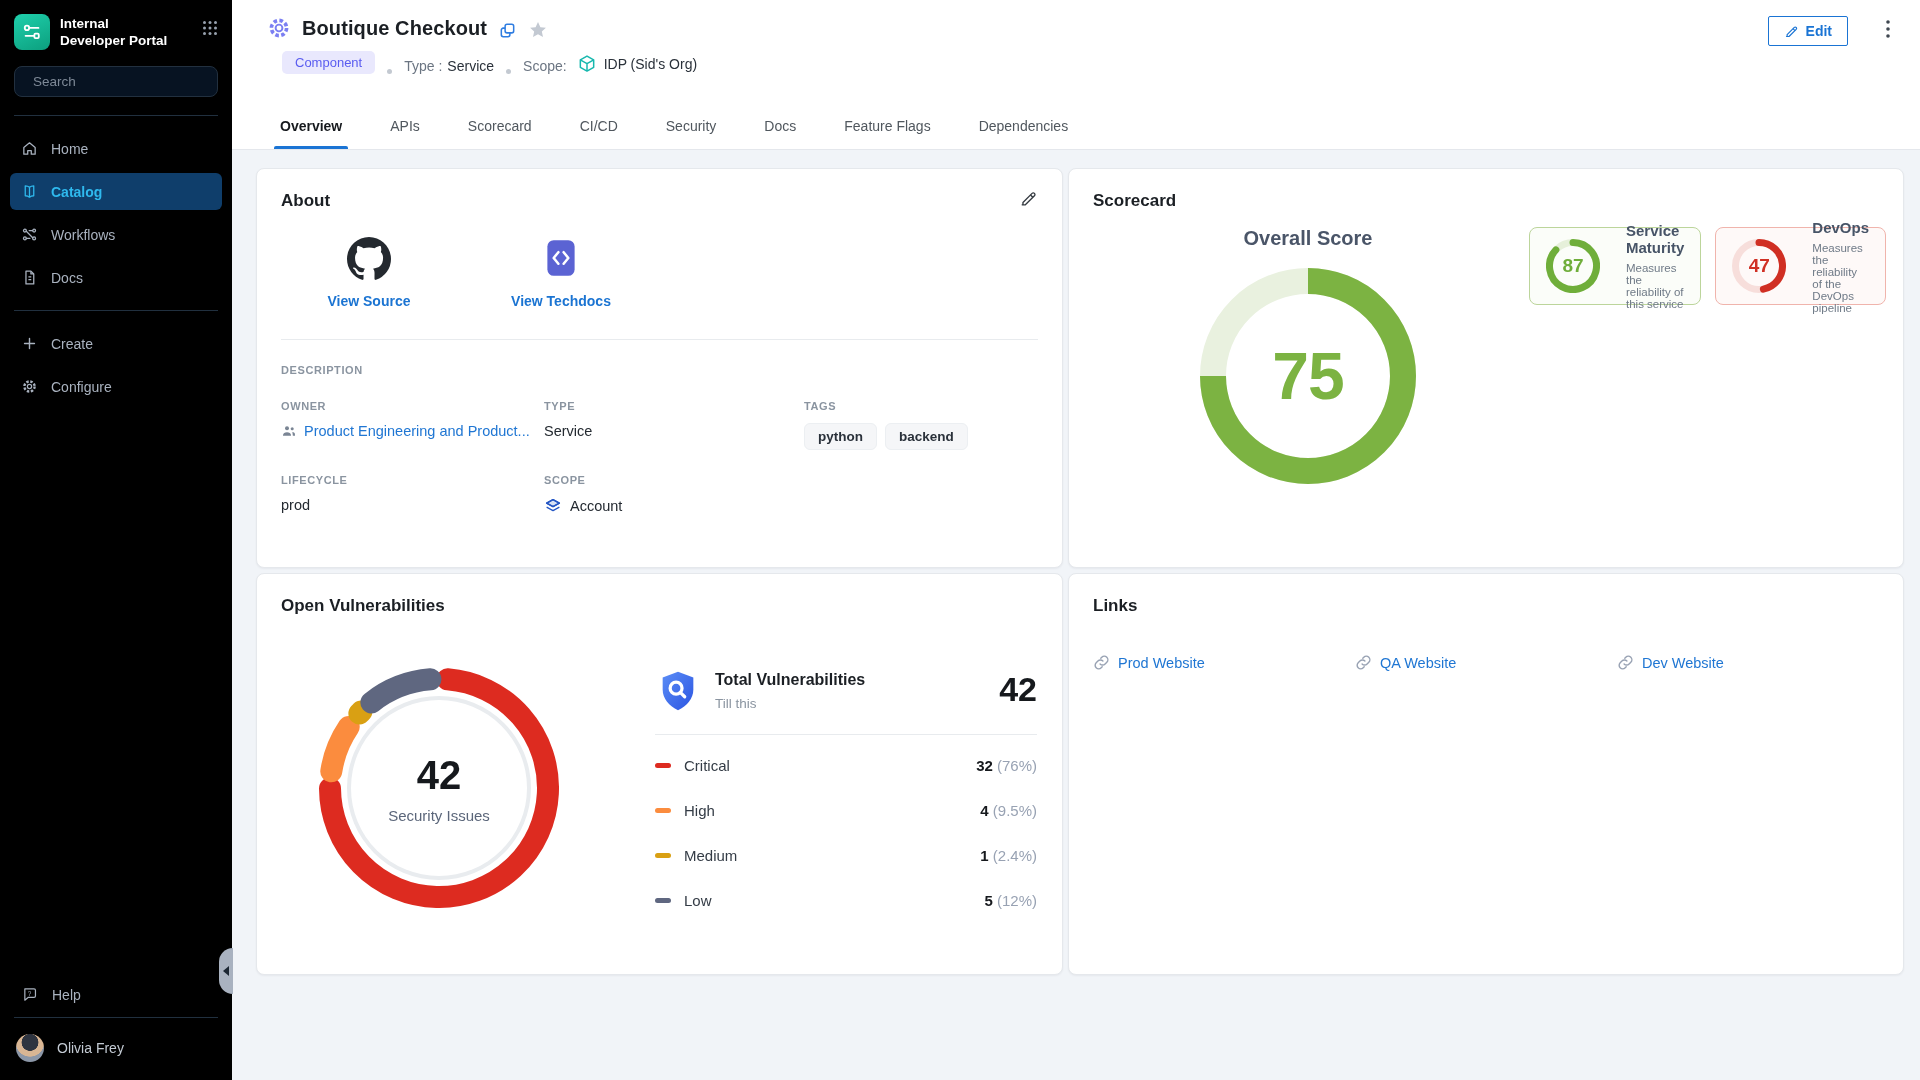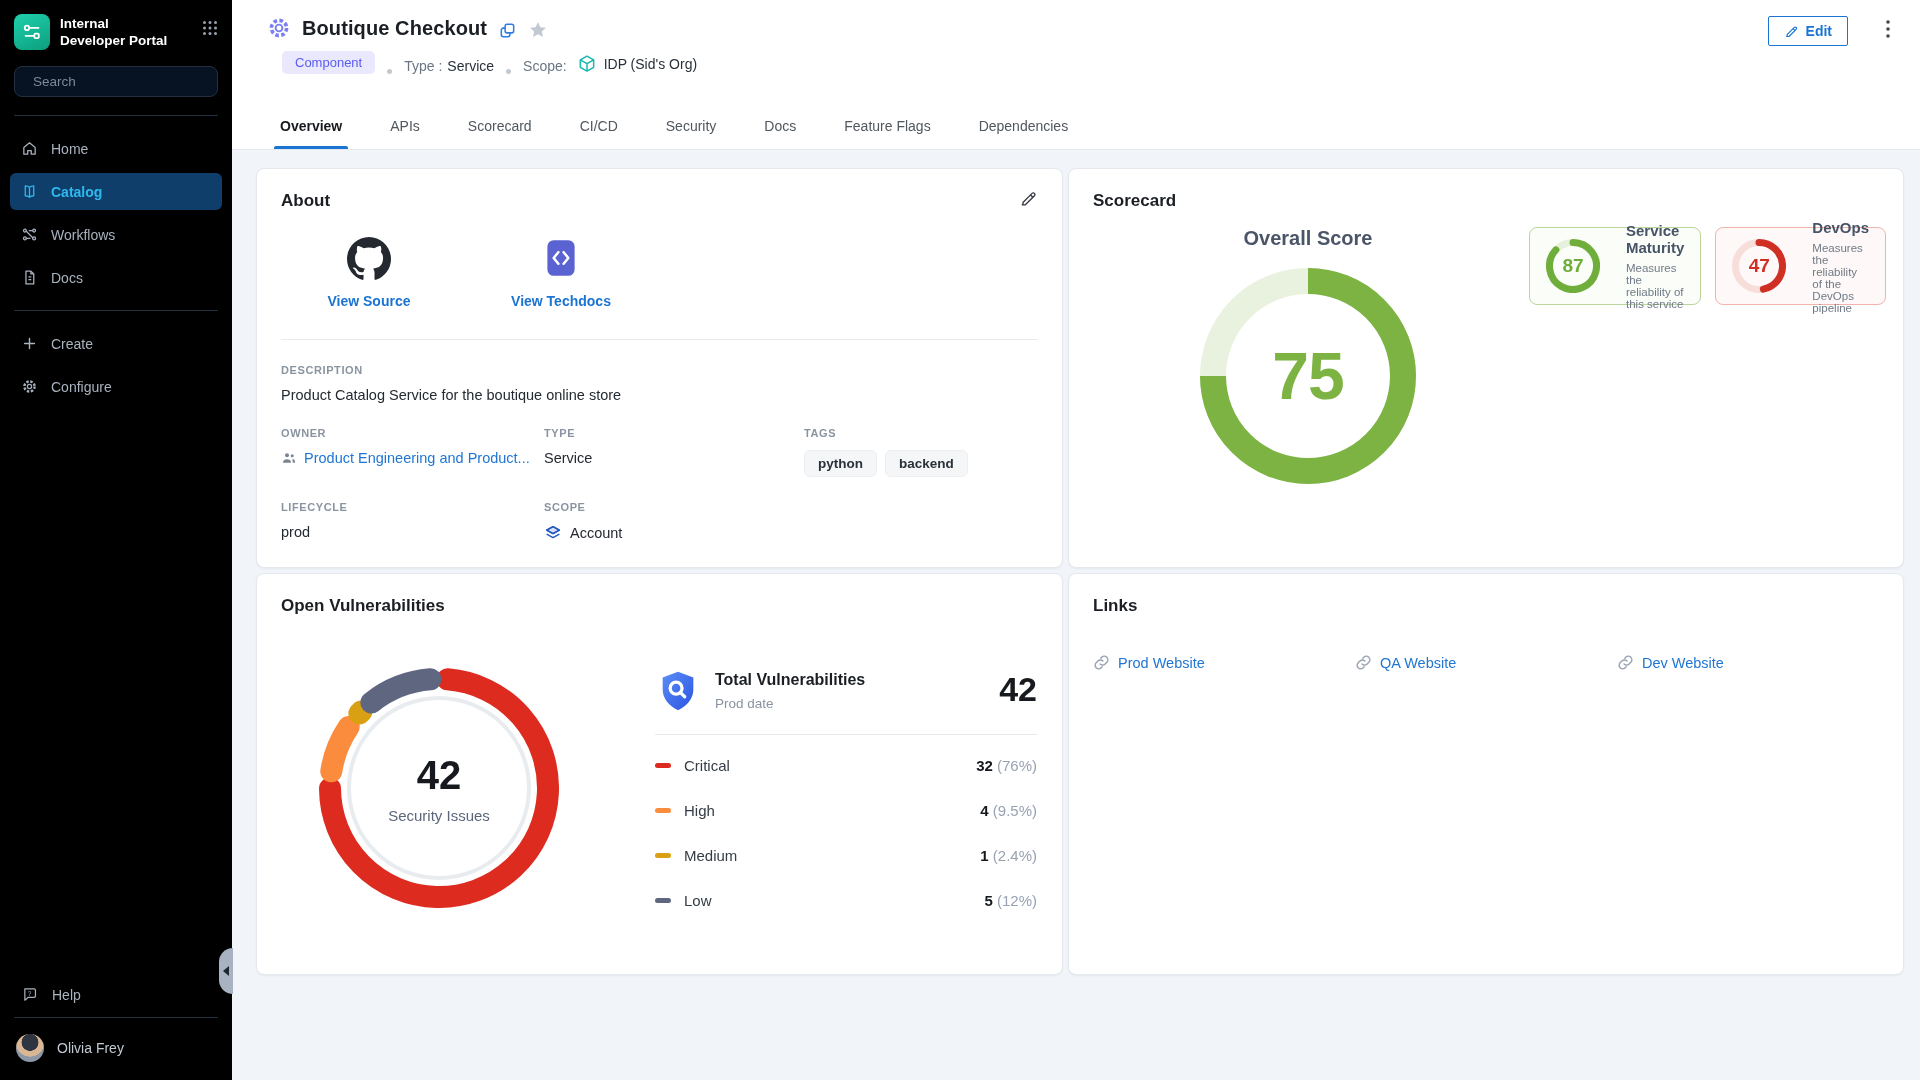--- a/index.html
+++ b/index.html
@@ -296,21 +296,20 @@
               <rect x="7" y="3" width="26" height="34" rx="6" fill="#5B63D3"></rect>
               <path d="M17.5 14.5l-4.5 5.5 4.5 5.5" stroke="#FFFFFF" stroke-width="2.4" fill="none" stroke-linecap="round" stroke-linejoin="round"></path>
               <path d="M22.5 14.5l4.5 5.5-4.5 5.5" stroke="#FFFFFF" stroke-width="2.4" fill="none" stroke-linecap="round" stroke-linejoin="round"></path>
             </svg>
             <span class="about-link-label">View Techdocs</span>
           </div>
         </div>
         <hr class="about-divider">
         <div>
           <div class="field-label">DESCRIPTION</div>
-          <div class="field-value">Product Catalog Service for the boutique online store</div>
         </div>
         <div class="about-grid">
           <div>
             <div class="field-label">OWNER</div>
             <div class="owner-link">
               <svg width="16" height="16" viewBox="0 0 24 24" fill="#7A8594">
                 <circle cx="9" cy="8" r="3"></circle>
                   <path d="M3 18.5c0-2.8 2.7-4.5 6-4.5s6 1.7 6 4.5v.5H3z"></path>
                 <circle cx="16.8" cy="8.6" r="2.3"></circle>
                   <path d="M17 13.4c2.4.3 4 1.7 4 3.7v1.9h-3.2"></path>
@@ -424,21 +423,21 @@
                     <stop offset="0" stop-color="#5B8DF6"></stop>
                       <stop offset="1" stop-color="#2B55E2"></stop>
                   </linearGradient>
                 </defs>
                 <path d="M12 2l8 3v6.2c0 4.9-3.4 8.5-8 10.8-4.6-2.3-8-5.9-8-10.8V5l8-3z" fill="url(#shieldGrad)"></path>
                 <circle cx="11" cy="10.5" r="3.1" fill="none" stroke="#FFFFFF" stroke-width="1.7"></circle>
                 <line x1="13.3" y1="12.8" x2="15.5" y2="15" stroke="#FFFFFF" stroke-width="1.7" stroke-linecap="round"></line>
               </svg>
               <div>
                 <div class="vuln-total-title">Total Vulnerabilities</div>
-                <div class="vuln-total-sub">Prod date</div>
+                <div class="vuln-total-sub">Till this</div>
               </div>
               <div class="vuln-total-value">42</div>
             </div>
             <hr class="vuln-divider">
             <div class="legend-row">
               <span class="legend-swatch" style="background-color: rgb(221, 43, 32);"></span>
               <span class="legend-name">Critical</span>
               <span class="legend-val"><b>32</b>&nbsp;<span class="legend-pct">(76%)</span></span>
             </div>
             <div class="legend-row">

